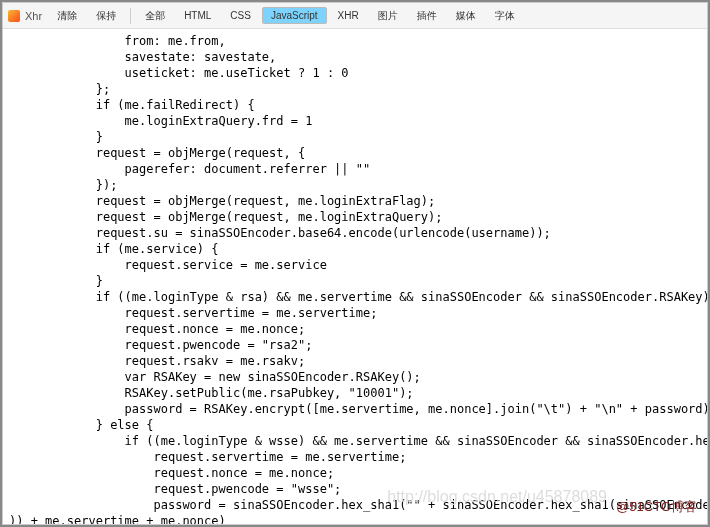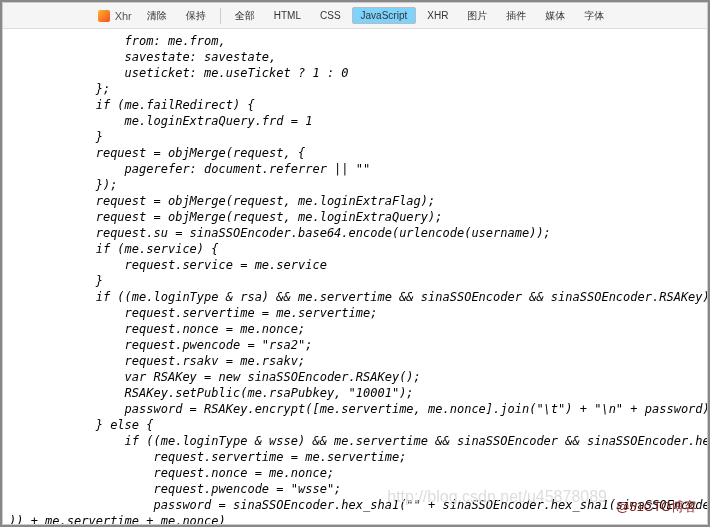--- a/index.html
+++ b/index.html
@@ -23,21 +23,20 @@
       position: relative;
     }
     .toolbar {
       display: flex;
       align-items: center;
       height: 26px;
       background: #f5f5f5;
       border-bottom: 1px solid #ddd;
       padding: 0 5px;
       gap: 3px;
-      justify-content: center;
     }
     .toolbar-icon {
       width: 12px;
       height: 12px;
       background: linear-gradient(135deg, #f7b733, #fc4a1a);
       border-radius: 2px;
       margin-right: 2px;
     }
     .toolbar-label-small {
       font-size: 11px;
@@ -68,21 +67,20 @@
       white-space: pre;
       color: #000;
       padding: 4px 0 4px 6px;
       overflow: hidden;
       height: calc(100% - 26px);
       position: relative;
     }
     .code-line {
       height: 16px;
       white-space: pre;
-      font-style: italic;
     }
     .watermark1 {
       position: absolute;
       bottom: 18px;
       right: 100px;
       color: #ddd;
       font-size: 16px;
       font-family: Arial, sans-serif;
       pointer-events: none;
     }

